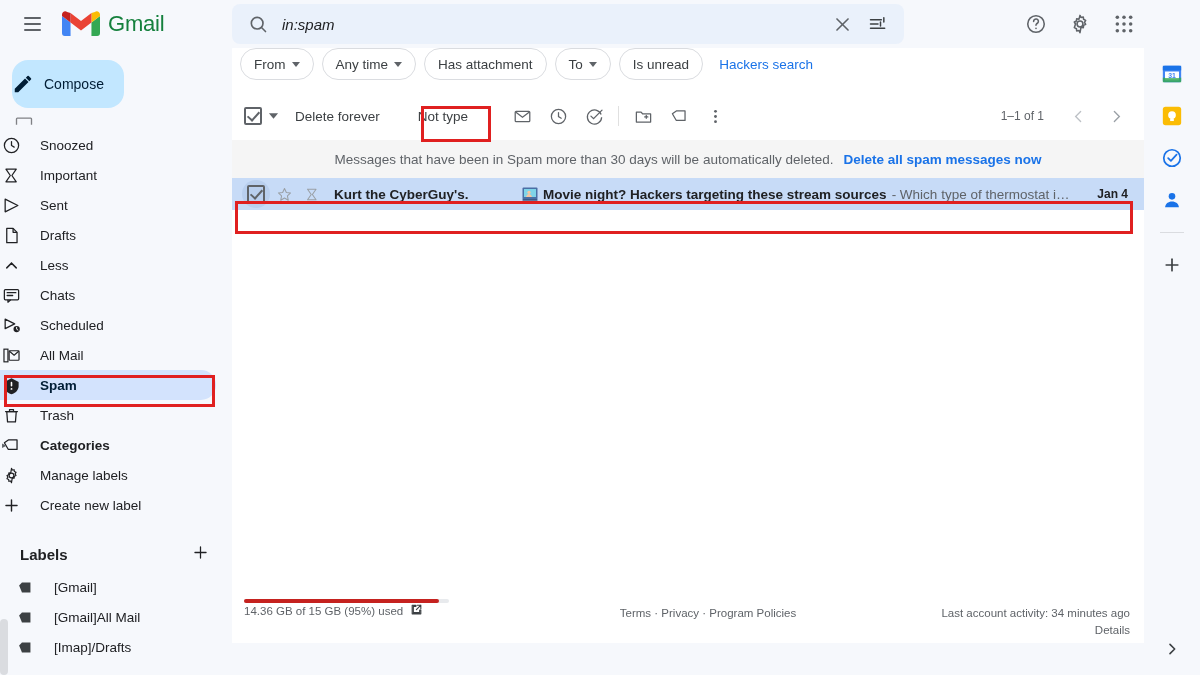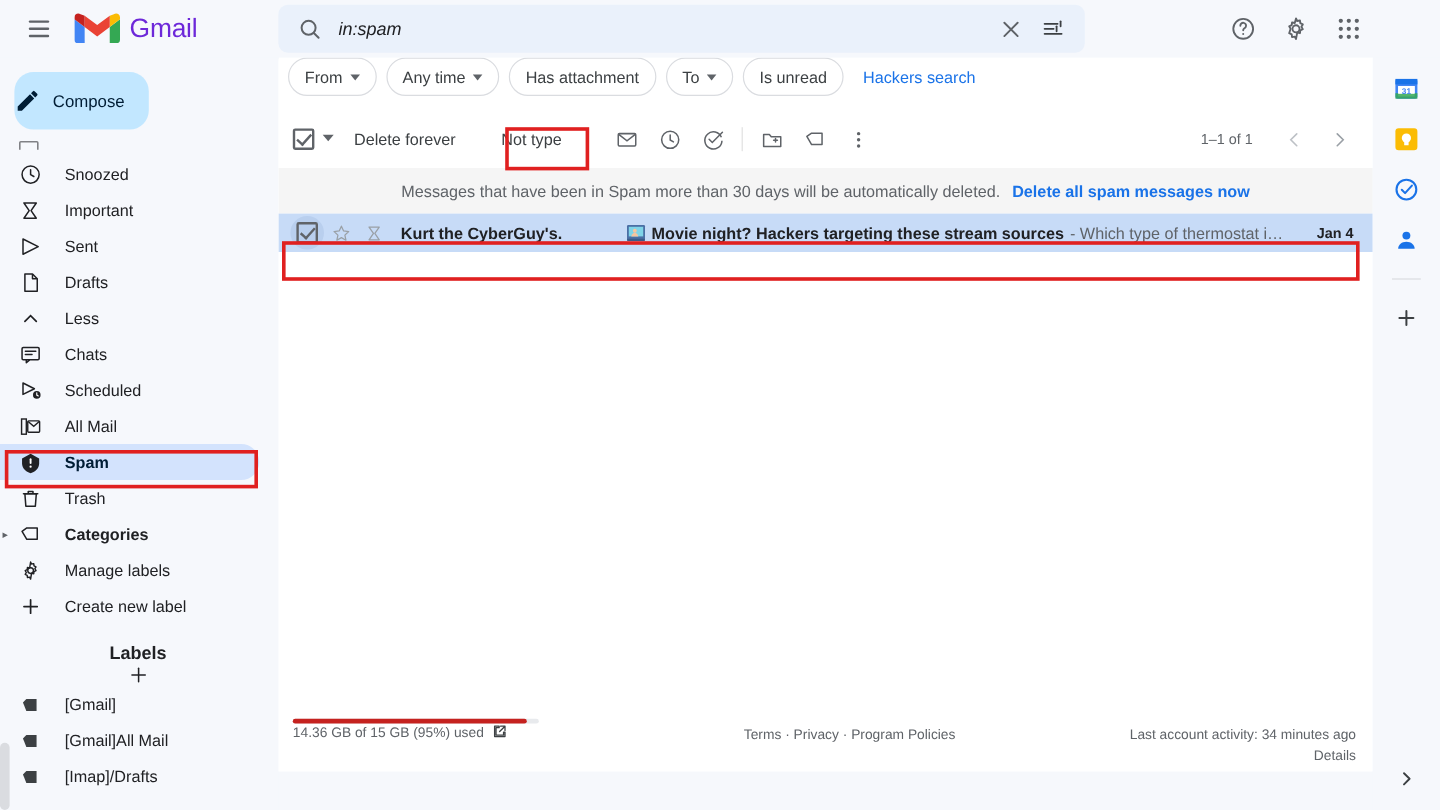--- a/index.html
+++ b/index.html
@@ -18,21 +18,21 @@
   }
   .hamburger {
     width: 40px; height: 40px; margin-left: 12px;
     display: flex; flex-direction: column; justify-content: center;
     align-items: center; gap: 4px; border-radius: 50%; cursor: pointer;
   }
   .hamburger span { display: block; width: 17px; height: 2px; background: #5f6368; border-radius: 1px; }
   .logo-wrap { display: flex; align-items: center; margin-left: 10px; cursor: pointer; }
   .gmail-m { width: 38px; height: 29px; }
   .gmail-word {
-    font-size: 22px; color: #6d28d9; margin-left: 8px;
+    font-size: 22px; color: #15803d; margin-left: 8px;
     font-family: "Liberation Sans", sans-serif; letter-spacing: -0.2px;
   }
 
   
   .search-bar {
     position: absolute; left: 232px; top: 4px; width: 672px; height: 40px;
     background: #eaf1fb; border-radius: 8px;
     display: flex; align-items: center; padding: 0 8px;
   }
   .icon-btn {
@@ -59,38 +59,38 @@
   .compose {
     margin: 12px 0 6px 12px; width: 112px; height: 48px;
     background: #c2e7ff; border-radius: 16px;
     display: flex; align-items: center; gap: 10px; 
     cursor: pointer;
   }
   .compose-label { font-size: 14px; color: #001d35; }
   .nav-list { margin-top: 2px; }
   .nav-item {
     height: 30px; display: flex; align-items: center;
-    padding-left: 14px; border-radius: 0 16px 16px 0;
+    padding-left: 0; border-radius: 0 16px 16px 0;
     margin-right: 16px; cursor: pointer; position: relative;
   }
   .nav-item .ni-icon {
     width: 22px; display: flex; align-items: center; justify-content: center;
     flex: 0 0 22px; margin-right: 18px;
   }
   .nav-item .ni-label { font-size: 13.5px; color: #202124; }
   .nav-item.selected { background: #d3e3fd; }
   .nav-item.selected .ni-label { font-weight: bold; color: #001d35; }
   .nav-item.bold .ni-label { font-weight: bold; }
   .nav-item .caret {
     position: absolute; left: 2px; font-size: 9px; color: #5f6368;
   }
   .nav-cut { height: 14px; overflow: hidden; padding-left: 14px; opacity: .55;}
   .labels-head {
     display: flex; align-items: center; justify-content: space-between;
-    padding: 0 22px 0 20px; height: 36px; margin-top: 16px; flex-direction: column;
+    padding: 0 22px 0 20px; height: 36px; margin-top: 16px;
   }
   .labels-head-title { font-size: 15px; color: #202124; font-weight: bold; }
   .label-row { height: 30px; display: flex; align-items: center; padding-left: 14px; cursor: pointer;}
   .label-row .ni-icon { width: 22px; display:flex; align-items:center; justify-content:center; flex:0 0 22px; margin-right: 18px; }
   .label-row .ni-label { font-size: 13.5px; color: #202124; }
   .sb-scroll {
     position: absolute; left: 0; bottom: 0; width: 8px; height: 56px; background: #dadce0; border-radius: 4px;
   }
 
   

